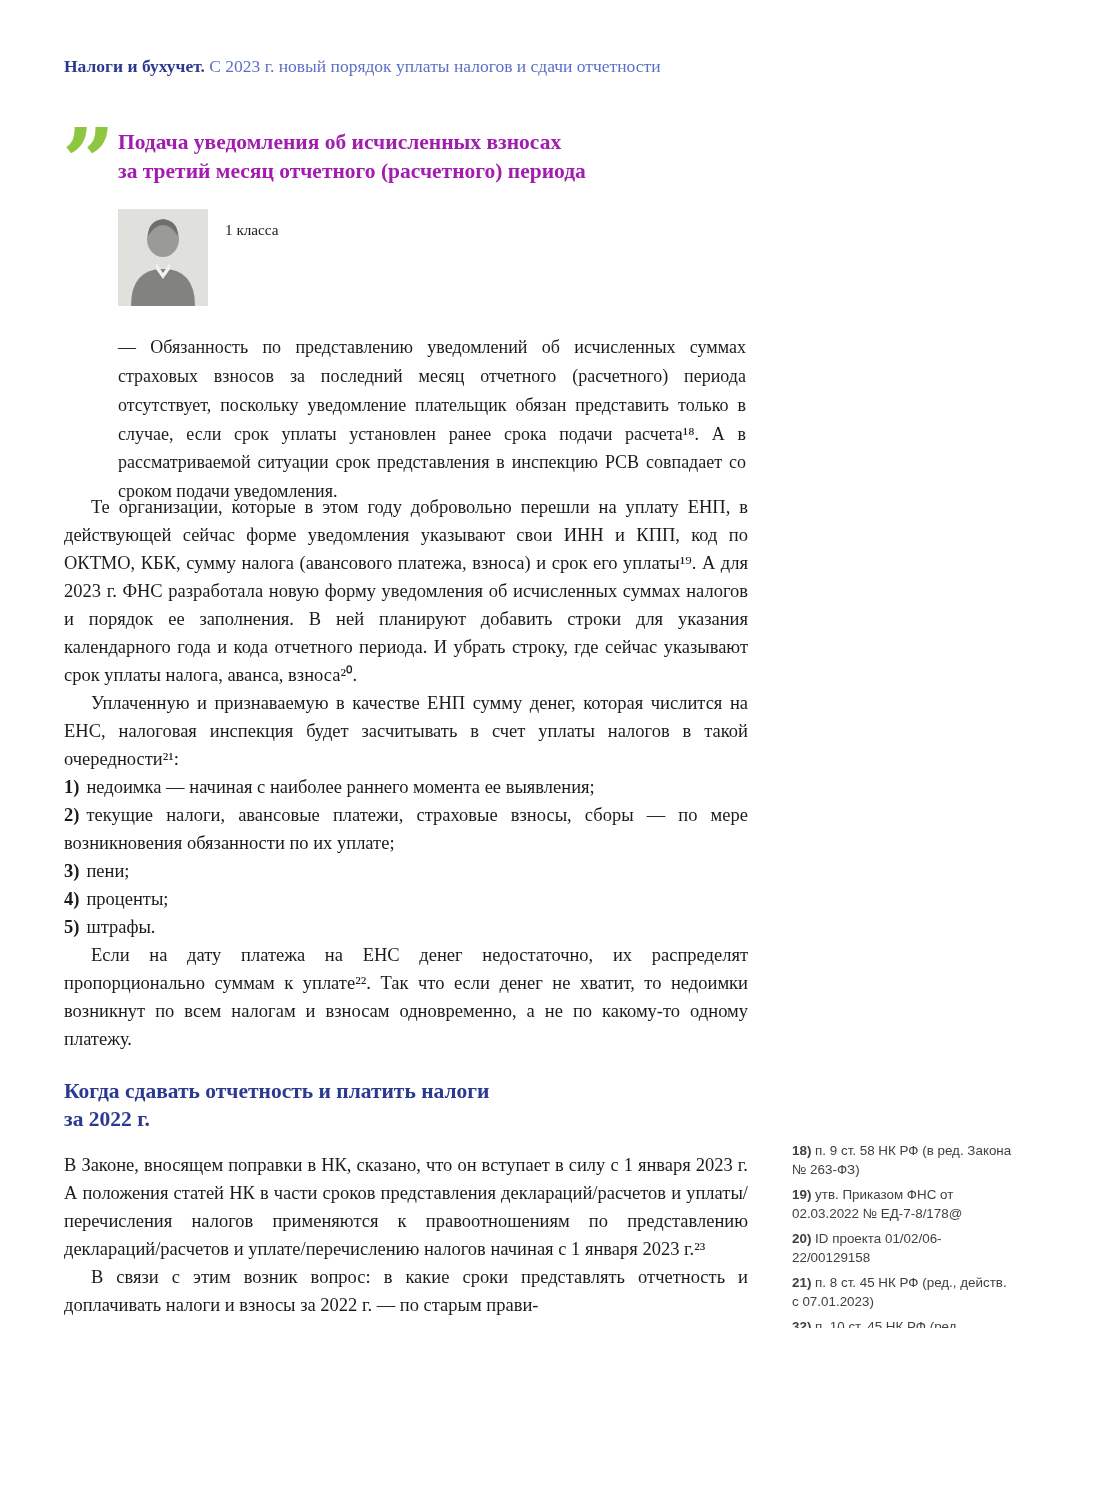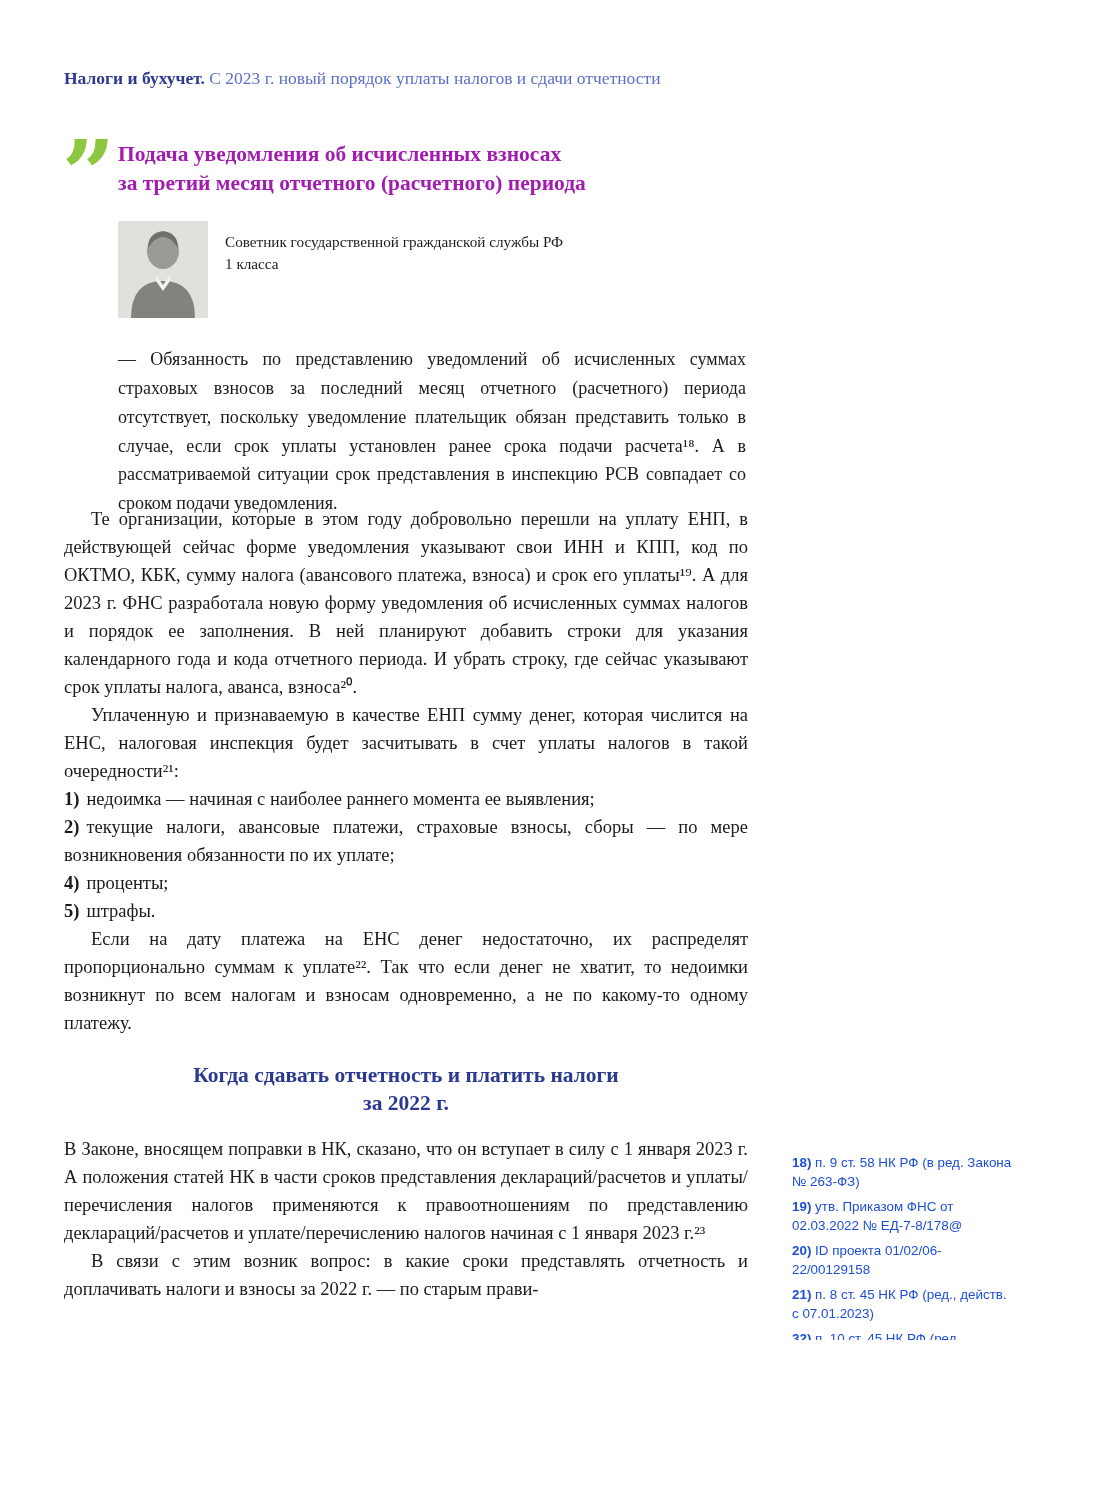--- a/index.html
+++ b/index.html
@@ -4,21 +4,21 @@
 <style>
   * { margin:0; padding:0; box-sizing:border-box; }
   html,body { background:#ffffff; }
   .page {
     position:relative;
     width:1104px; height:1328px;
     background:#ffffff;
     font-family:"Liberation Serif", serif;
     color:#1b1b1b;
     overflow:hidden;
-    margin:12px auto;
+    margin:0 auto;
   }
 
   
   .runhead {
     position:absolute; left:64px; top:56px;
     font-size:17.5px; line-height:1.25;
     width:900px;
   }
   .runhead .brand { color:#2b3990; font-weight:bold; }
   .runhead .subtitle { color:#5b6fc9; }
@@ -58,28 +58,28 @@
     text-align:justify;
   }
   .main-col p.indent { text-indent:27px; }
   .main-col p { margin:0; }
   .list-item .num { font-weight:bold; margin-right:7px; }
 
   .section-heading {
     margin:24px 0 17px 0;
     color:#2b3990; font-weight:bold;
     font-size:21.5px; line-height:1.32;
-    text-align:center; text-indent:0;
+    text-align:left; text-indent:0;
   }
 
   
   .footnotes {
     position:absolute; left:792px; top:1142px; width:220px;
     font-family:"Liberation Sans", sans-serif;
-    font-size:13.4px; line-height:1.38; color:#1d4ed8;
+    font-size:13.4px; line-height:1.38; color:#404040;
   }
   .footnote { margin-bottom:7px; }
   .fn-num { font-weight:bold; }
 
   
   .folio {
     position:absolute; left:64px; top:1426px;
     font-size:19px;
   }
 </style>
@@ -105,37 +105,39 @@
         <svg viewBox="0 0 90 97" xmlns="http://www.w3.org/2000/svg">
           <rect width="90" height="97" fill="#e6e6e3"></rect>
           <rect width="90" height="97" fill="#d8d8d4" opacity="0.4"></rect>
           <ellipse cx="45" cy="30" rx="16" ry="18" fill="#9a9a97"></ellipse>
           <path d="M45 10 Q30 12 30 27 Q37 16 45 16 Q53 16 60 27 Q60 12 45 10 Z" fill="#6f6f6c"></path>
           <path d="M13 97 Q13 60 45 60 Q77 60 77 97 Z" fill="#82827f"></path>
           <path d="M38 54 L45 64 L52 54 L52 60 L45 70 L38 60 Z" fill="#f2f2ef"></path>
         </svg>
       </div>
       <div class="author-info">
-        <div>Советник государственной гражданской службы РФ</div>
         <div>1 класса</div>
       </div>
     </div>
 
     <div class="quote-text">— Обязанность по представлению уведомлений об исчисленных суммах страховых взносов за последний месяц отчетного (расчетного) периода отсутствует, поскольку уведомление плательщик обязан представить только в случае, если срок уплаты установлен ранее срока подачи расчета¹⁸. А в рассматриваемой ситуации срок представления в инспекцию РСВ совпадает со сроком подачи уведомления.</div>
   </div>
 
   <div class="main-col">
     <p class="indent">Те организации, которые в этом году добровольно перешли на уплату ЕНП, в действующей сейчас форме уведомления указывают свои ИНН и КПП, код по ОКТМО, КБК, сумму налога (авансового платежа, взноса) и срок его уплаты¹⁹. А для 2023 г. ФНС разработала новую форму уведомления об исчисленных суммах налогов и порядок ее заполнения. В ней планируют добавить строки для указания календарного года и кода отчетного периода. И убрать строку, где сейчас указывают срок уплаты налога, аванса, взноса²⁰.</p>
     <p class="indent">Уплаченную и признаваемую в качестве ЕНП сумму денег, которая числится на ЕНС, налоговая инспекция будет засчитывать в счет уплаты налогов в такой очередности²¹:</p>
 
     <p class="list-item">
       <span class="num">1)</span><span>недоимка — начиная с наиболее раннего момента ее выявления;</span>
     </p>
     <p class="list-item">
       <span class="num">2)</span><span>текущие налоги, авансовые платежи, страховые взносы, сборы — по мере возникновения обязанности по их уплате;</span>
+    </p>
+    <p class="list-item">
+      <span class="num">3)</span><span>пени;</span>
     </p>
     <p class="list-item">
       <span class="num">4)</span><span>проценты;</span>
     </p>
     <p class="list-item">
       <span class="num">5)</span><span>штрафы.</span>
     </p>
 
     <p class="indent">Если на дату платежа на ЕНС денег недостаточно, их распределят пропорционально суммам к уплате²². Так что если денег не хватит, то недоимки возникнут по всем налогам и взносам одновременно, а не по какому-то одному платежу.</p>
 

